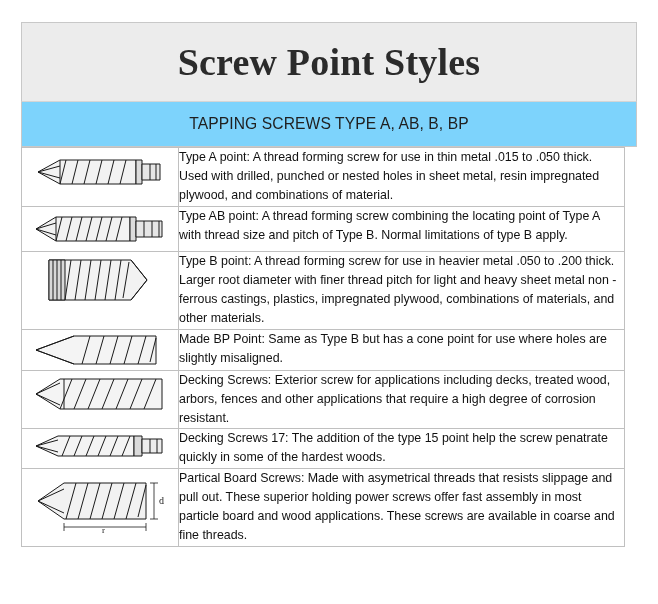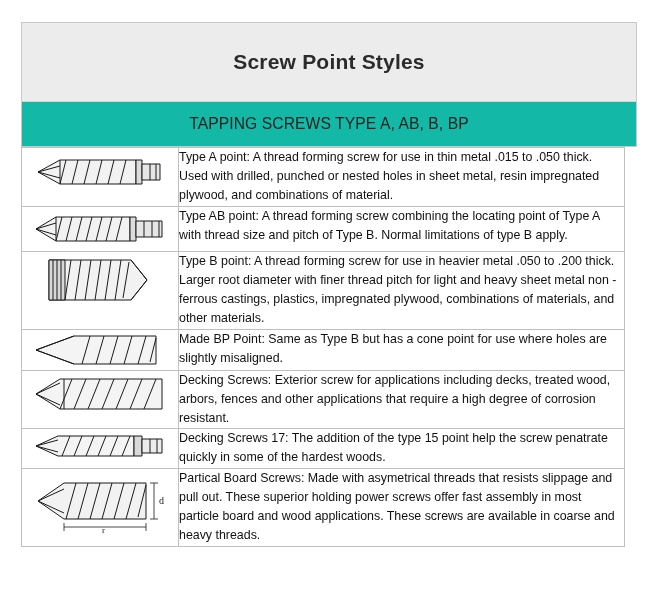--- a/index.html
+++ b/index.html
@@ -31,30 +31,30 @@
     border: 1px solid #c8c8c8;
     border-bottom: none;
     background: #ececec;
     height: 78px;
     display: flex;
     align-items: center;
     justify-content: center;
   }
   .title-bar h1 {
     margin: 0;
-    font-size: 21px;
+    font-size: 38px;
     font-weight: bold;
     color: #2b2b2b;
     letter-spacing: 0.2px;
-    font-family: Liberation Sans, sans-serif;
+    font-family: Liberation Serif, serif;
   }
   .subtitle-bar {
     border: 1px solid #c8c8c8;
     border-top: 1px solid #d5d5d5;
-    background: #14b8a6;
+    background: #7dd3fc;
     height: 44px;
     display: flex;
     align-items: center;
     justify-content: center;
   }
   .subtitle-bar .subtitle {
     font-size: 17px;
     color: #1f1f1f;
     font-family: "Liberation Sans", sans-serif;
     letter-spacing: 0.1px;
@@ -222,19 +222,19 @@
                   <path d="M124 14 L124 50" stroke-width="0.8"></path>
                   <path d="M120 14 L128 14 M120 50 L128 50" stroke-width="0.8"></path>
                   <path d="M34 58 L116 58" stroke-width="0.8"></path>
                   <path d="M34 54 L34 62 M116 54 L116 62" stroke-width="0.8"></path>
                 </g>
                 <text x="129" y="35" font-family="Liberation Serif, serif" font-size="10" fill="#1a1a1a">d</text>
                 <text x="72" y="64" font-family="Liberation Serif, serif" font-size="9" fill="#1a1a1a">r</text>
               </svg>
             </div>
           </td>
-          <td class="desc-cell">Partical Board Screws: Made with asymetrical threads that resists slippage and pull out. These superior holding power screws offer fast assembly in most particle board and wood applications. These screws are available in coarse and heavy threads.</td>
+          <td class="desc-cell">Partical Board Screws: Made with asymetrical threads that resists slippage and pull out. These superior holding power screws offer fast assembly in most particle board and wood applications. These screws are available in coarse and fine threads.</td>
         </tr>
 
       </tbody>
     </table>
   </div>
 </div>
 
 </body></html>

